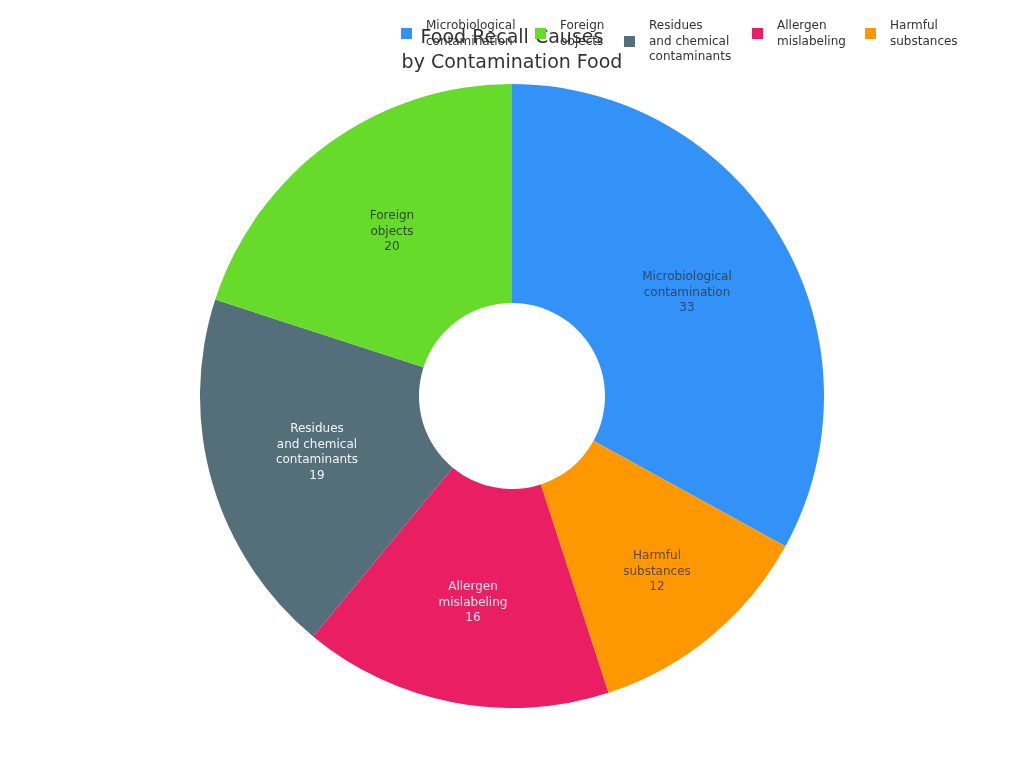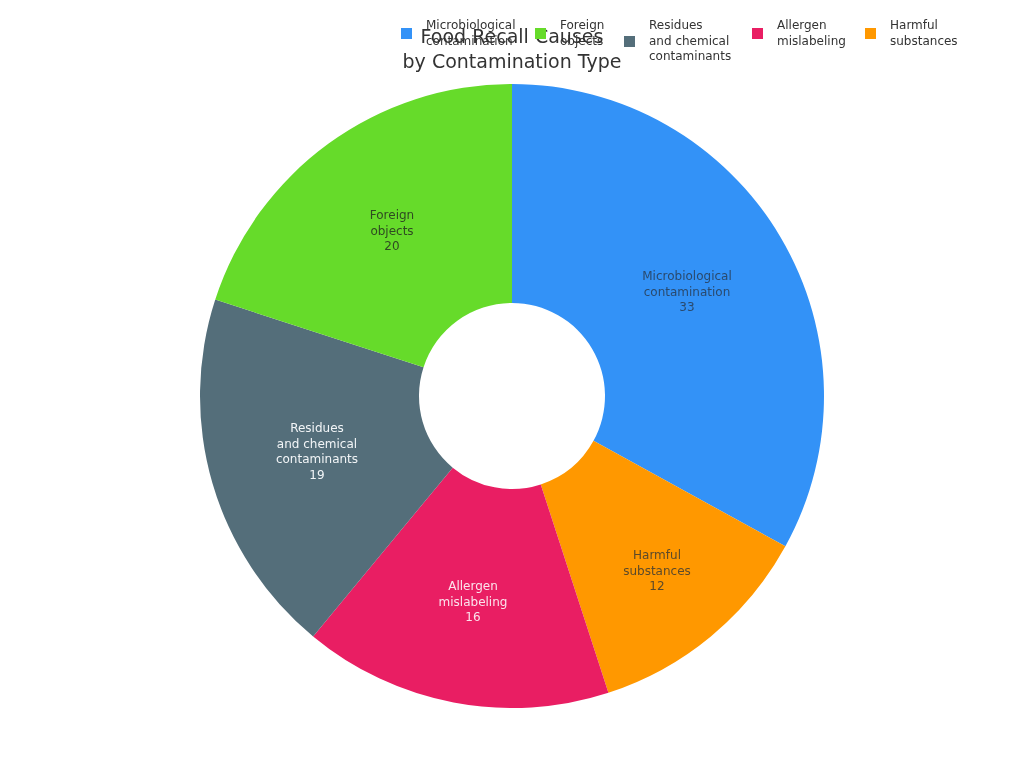--- a/index.html
+++ b/index.html
@@ -21,21 +21,21 @@
 <svg id="chart" viewBox="0 0 1024 768" width="1024" height="768">
     <path d="M512,84 A312,312 0 0 1 785.4076841736854,546.3071463197352 L593.4965212440793,440.80309169145954 A93,93 0 0 0 512,303 Z" fill="#3392f7"></path>
     <path d="M785.4076841736854,546.3071463197352 A312,312 0 0 1 608.4133022449836,692.7296330840879 L540.7385804768701,484.44825601544926 A93,93 0 0 0 593.4965212440793,440.80309169145954 Z" fill="#ff9800"></path>
     <path d="M608.4133022449836,692.7296330840879 A312,312 0 0 1 313.12371519840883,636.4001317460462 L452.7195689533719,467.6577315781484 A93,93 0 0 0 540.7385804768701,484.44825601544926 Z" fill="#e91e63"></path>
     <path d="M313.12371519840883,636.4001317460462 A312,312 0 0 1 215.27036691591206,299.5866977550165 L423.55174398455074,367.2614195231299 A93,93 0 0 0 452.7195689533719,467.6577315781484 Z" fill="#546e7a"></path>
     <path d="M215.27036691591206,299.5866977550165 A312,312 0 0 1 511.99999999999994,84 L512,303 A93,93 0 0 0 423.55174398455074,367.2614195231299 Z" fill="#66db2a"></path>
   </svg>
 
 <div class="title">
   <div>Food Recall Causes</div>
-  <div>by Contamination Type</div>
+  <div>by Contamination Food</div>
 </div>
 
 <div>
   <div class="legend legend-item" style="left:401px;">
     <span class="swatch" style="margin-top:10px;background:#3392f7"></span>
     <span class="legend-text">Microbiological
 contamination</span>
   </div>
   <div class="legend legend-item" style="left:535px;">
     <span class="swatch" style="margin-top:10px;background:#66db2a"></span>

